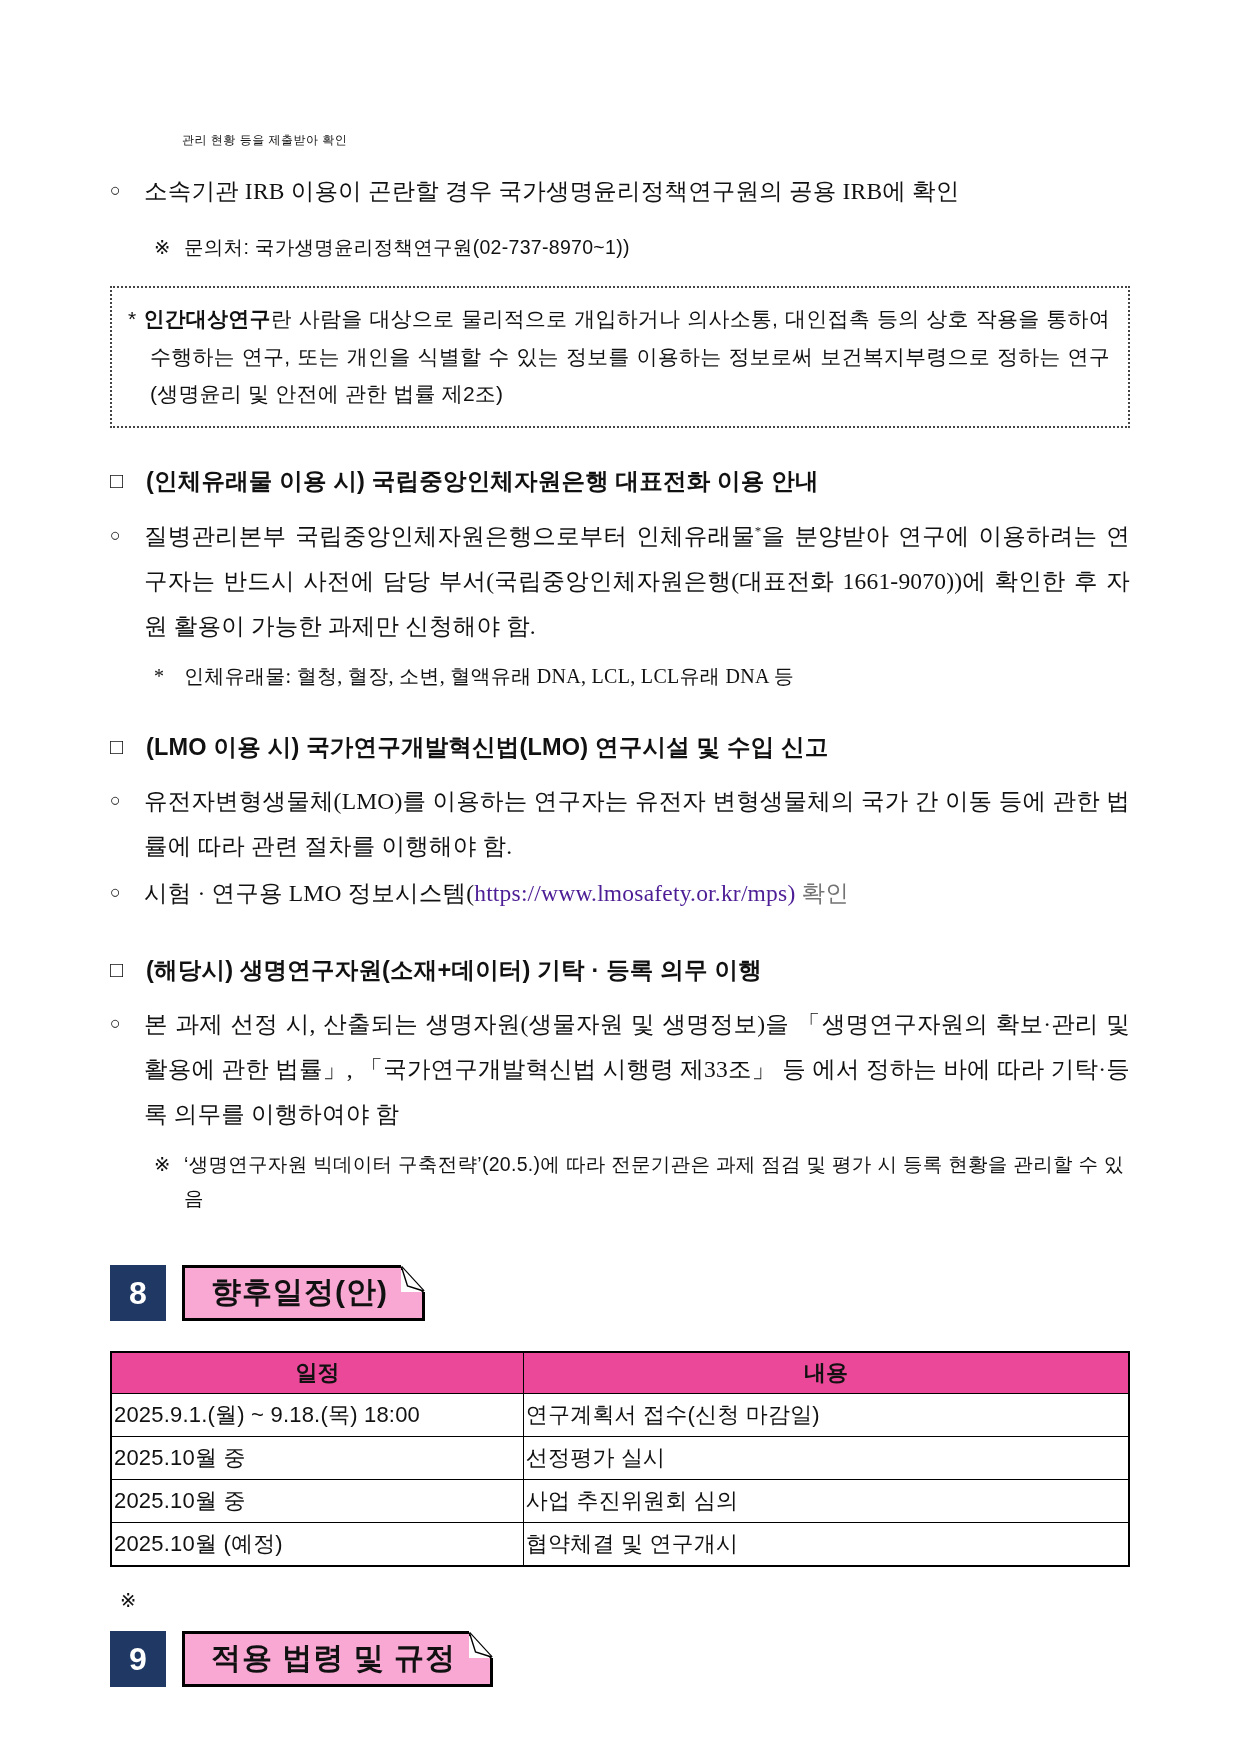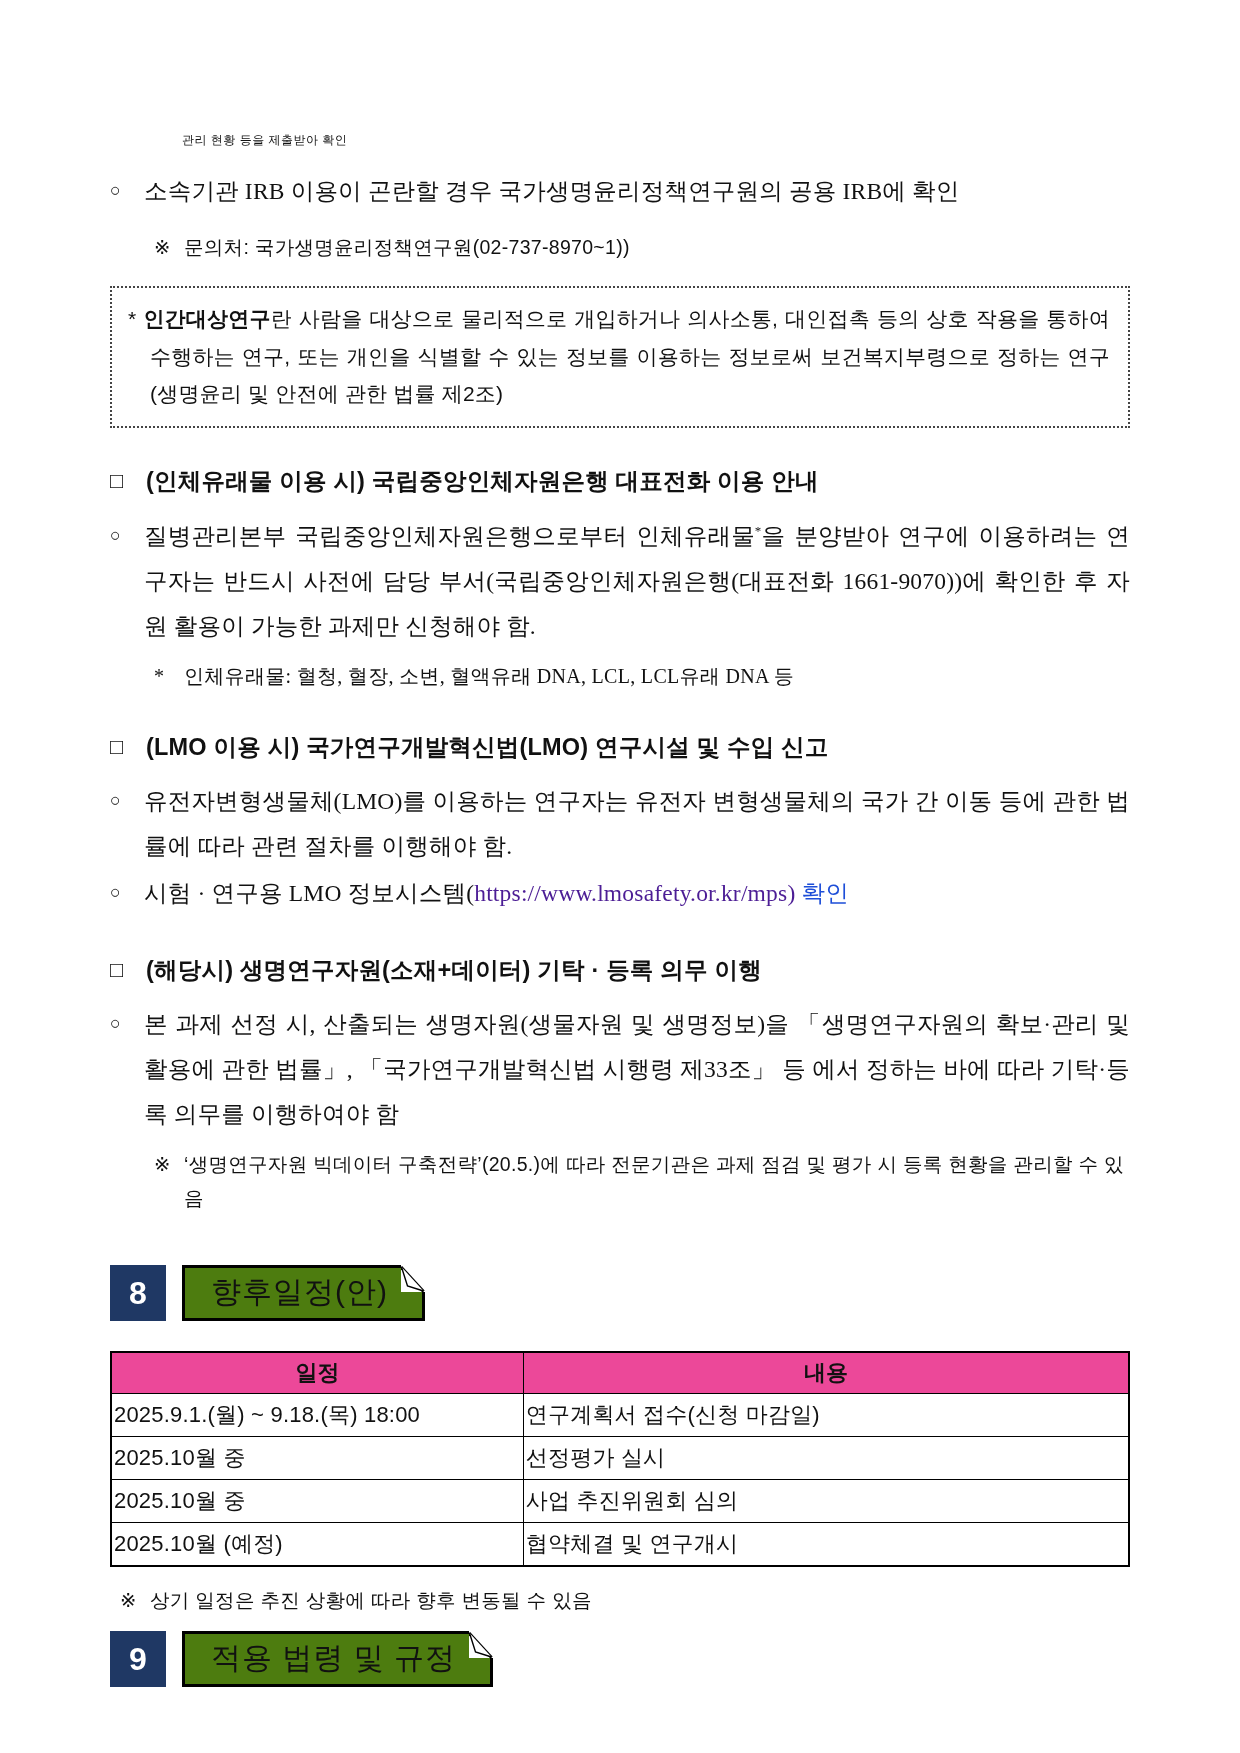--- a/index.html
+++ b/index.html
@@ -35,30 +35,30 @@
     font-size:21px; line-height:1.78; letter-spacing:.2px; }
   .note-box p { padding-left:22px; text-indent:-22px; text-align:justify; }
   .note-box strong { font-weight:bold; }
 
   
   .sq-head { display:flex; margin-top:36px; font-family:"Liberation Sans","DejaVu Sans",sans-serif;
     font-weight:bold; font-size:23.5px; line-height:1.5; letter-spacing:.2px; }
   .sq-head .marker { flex:0 0 36px; font-weight:normal; font-size:22px; }
 
   .link { color:#4c1d95; text-decoration:none; }
-  .purple { color:#1d4ed8; }
+  .purple { color:#737373; }
 
   
   .sec-header { display:flex; align-items:stretch; margin-top:50px; height:56px; }
   .sec-badge { width:56px; height:56px; background:#1f3864; color:#fff;
     font-family:"Liberation Sans","DejaVu Sans",sans-serif; font-weight:bold; font-size:32px;
     display:flex; align-items:center; justify-content:center; }
-  .sec-titlebox { position:relative; margin-left:16px; border:3px solid #000; background:#4d7c0f;
+  .sec-titlebox { position:relative; margin-left:16px; border:3px solid #000; background:#f9a8d4;
     display:flex; align-items:center; padding:0 34px 1px 26px;
-    font-family:"Liberation Sans","DejaVu Sans",sans-serif; font-weight:normal; font-size:30px;
+    font-family:"Liberation Sans","DejaVu Sans",sans-serif; font-weight:bold; font-size:30px;
     letter-spacing:1px; }
   .dogear { position:absolute; top:-3px; right:-3px; width:24px; height:27px; background:#fff; }
   .dogear svg { display:block; }
 
   
   table.sched { width:100%; margin-top:30px; border-collapse:collapse;
     font-family:"Liberation Sans","DejaVu Sans",sans-serif; font-size:22px; }
   table.sched, table.sched th, table.sched td { border:1.5px solid #000; }
   table.sched { border-width:2px; }
   table.sched th { background:#ec4899; font-weight:bold; text-align:center; padding:5px 4px; }
@@ -164,21 +164,20 @@
       </tr>
       <tr>
         <td>2025.10월 (예정)</td>
         <td>협약체결 및 연구개시</td>
       </tr>
     </tbody>
 </table>
 
 <div class="ref-note" style="margin-top:16px; padding-left:10px;">
   <span class="marker">※</span>
-  <div>상기 일정은 추진 상황에 따라 향후 변동될 수 있음</div>
 </div>
 
 <div class="sec-header" style="margin-top:14px;">
   <div class="sec-badge">9</div>
   <div class="sec-titlebox">
     <span>적용 법령 및 규정</span>
     <span class="dogear">
       <svg width="24" height="27" viewBox="0 0 24 27">
         <path d="M0 2 L22.5 26.5" stroke="#000" stroke-width="3" fill="none"></path>
         <path d="M0.5 2 L6.5 21 L22.5 26" stroke="#000" stroke-width="1.4" fill="#ffffff"></path>

